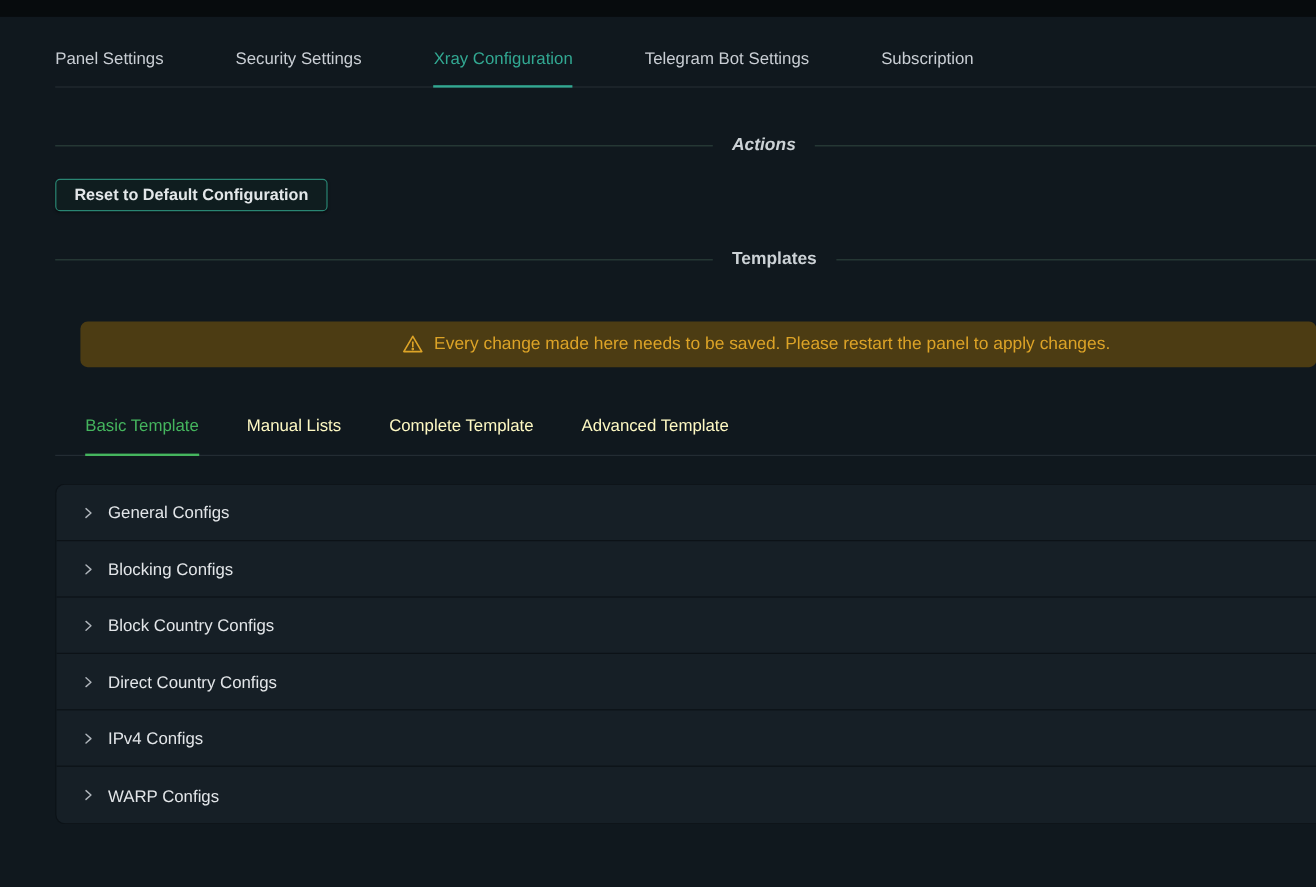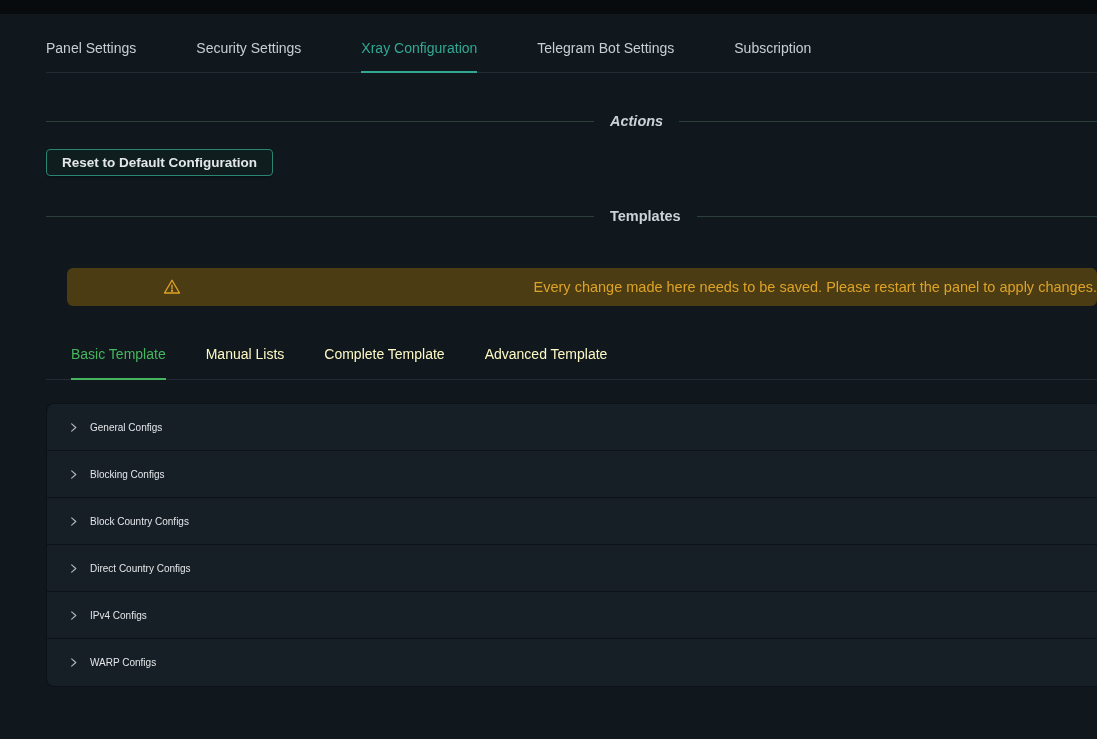--- a/index.html
+++ b/index.html
@@ -69,21 +69,21 @@
     box-shadow: 0 1px 2px rgba(0,0,0,0.4);
   }
 
   
   .warning-banner {
     margin: 44px 0 0 67px;
     width: calc(100% - 67px);
     height: 38px;
     background: #4c3c13;
     border-radius: 6px;
-    display: flex; align-items: center; justify-content: space-between;
+    display: flex; align-items: center; justify-content: center;
     padding-left: 96px;
     gap: 9px;
     color: #dca327;
     font-size: 14.5px;
   }
   .warning-banner .warn-icon { flex: 0 0 auto; display: inline-flex; }
 
   
   .sub-tabs {
     display: flex; gap: 40px;
@@ -113,21 +113,21 @@
     border-right: none;
     border-radius: 8px 0 0 8px;
     overflow: hidden;
   }
   .collapse-item {
     height: 47px;
     display: flex; align-items: center;
     padding-left: 21px;
     gap: 11px;
     border-bottom: 1px solid #0c1217;
-    font-size: 10px;
+    font-size: 14px;
     color: #e3e6e9;
     cursor: pointer;
   }
   .collapse-item:last-child { border-bottom: none; }
   .chev { display: inline-flex; flex: 0 0 auto; }
 </style>
 </head>
 <body>
 
 

